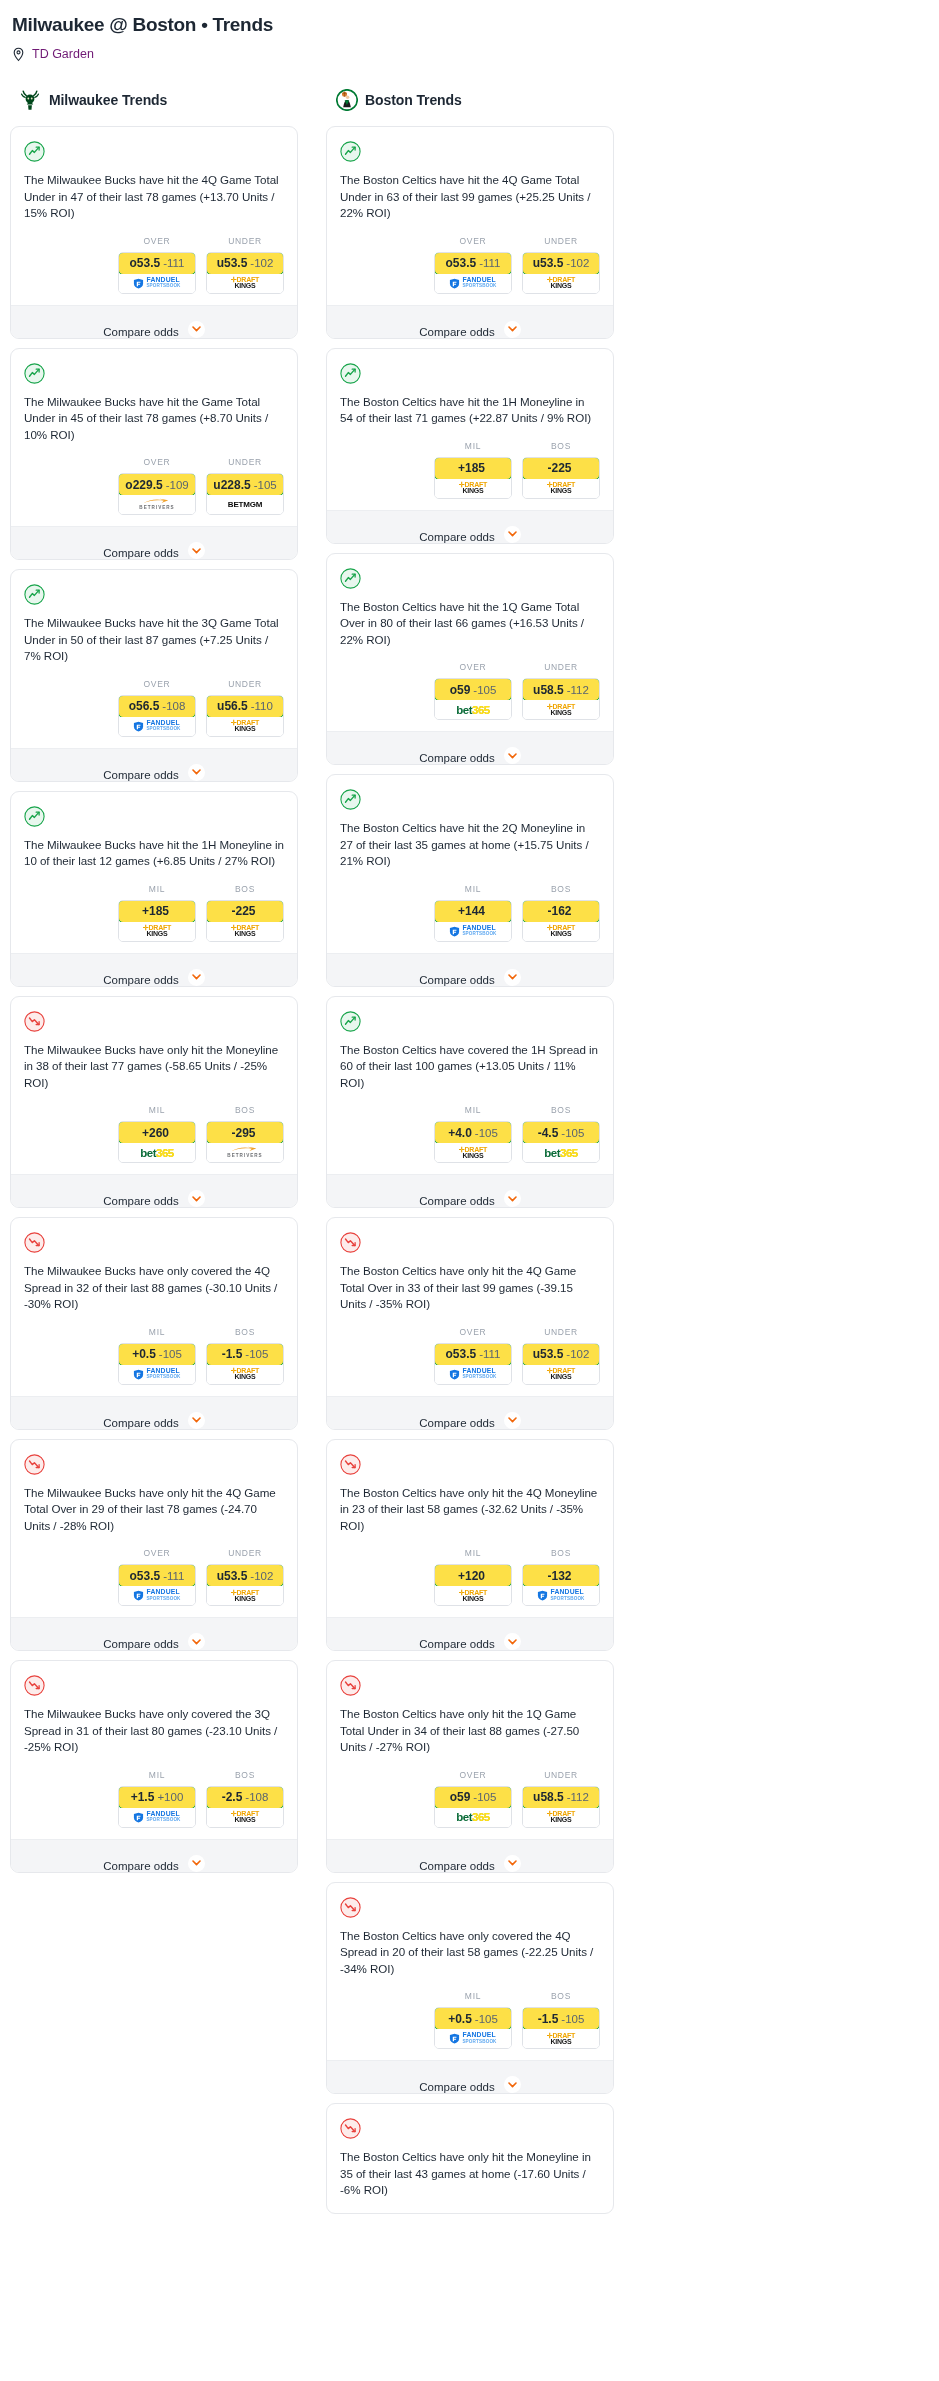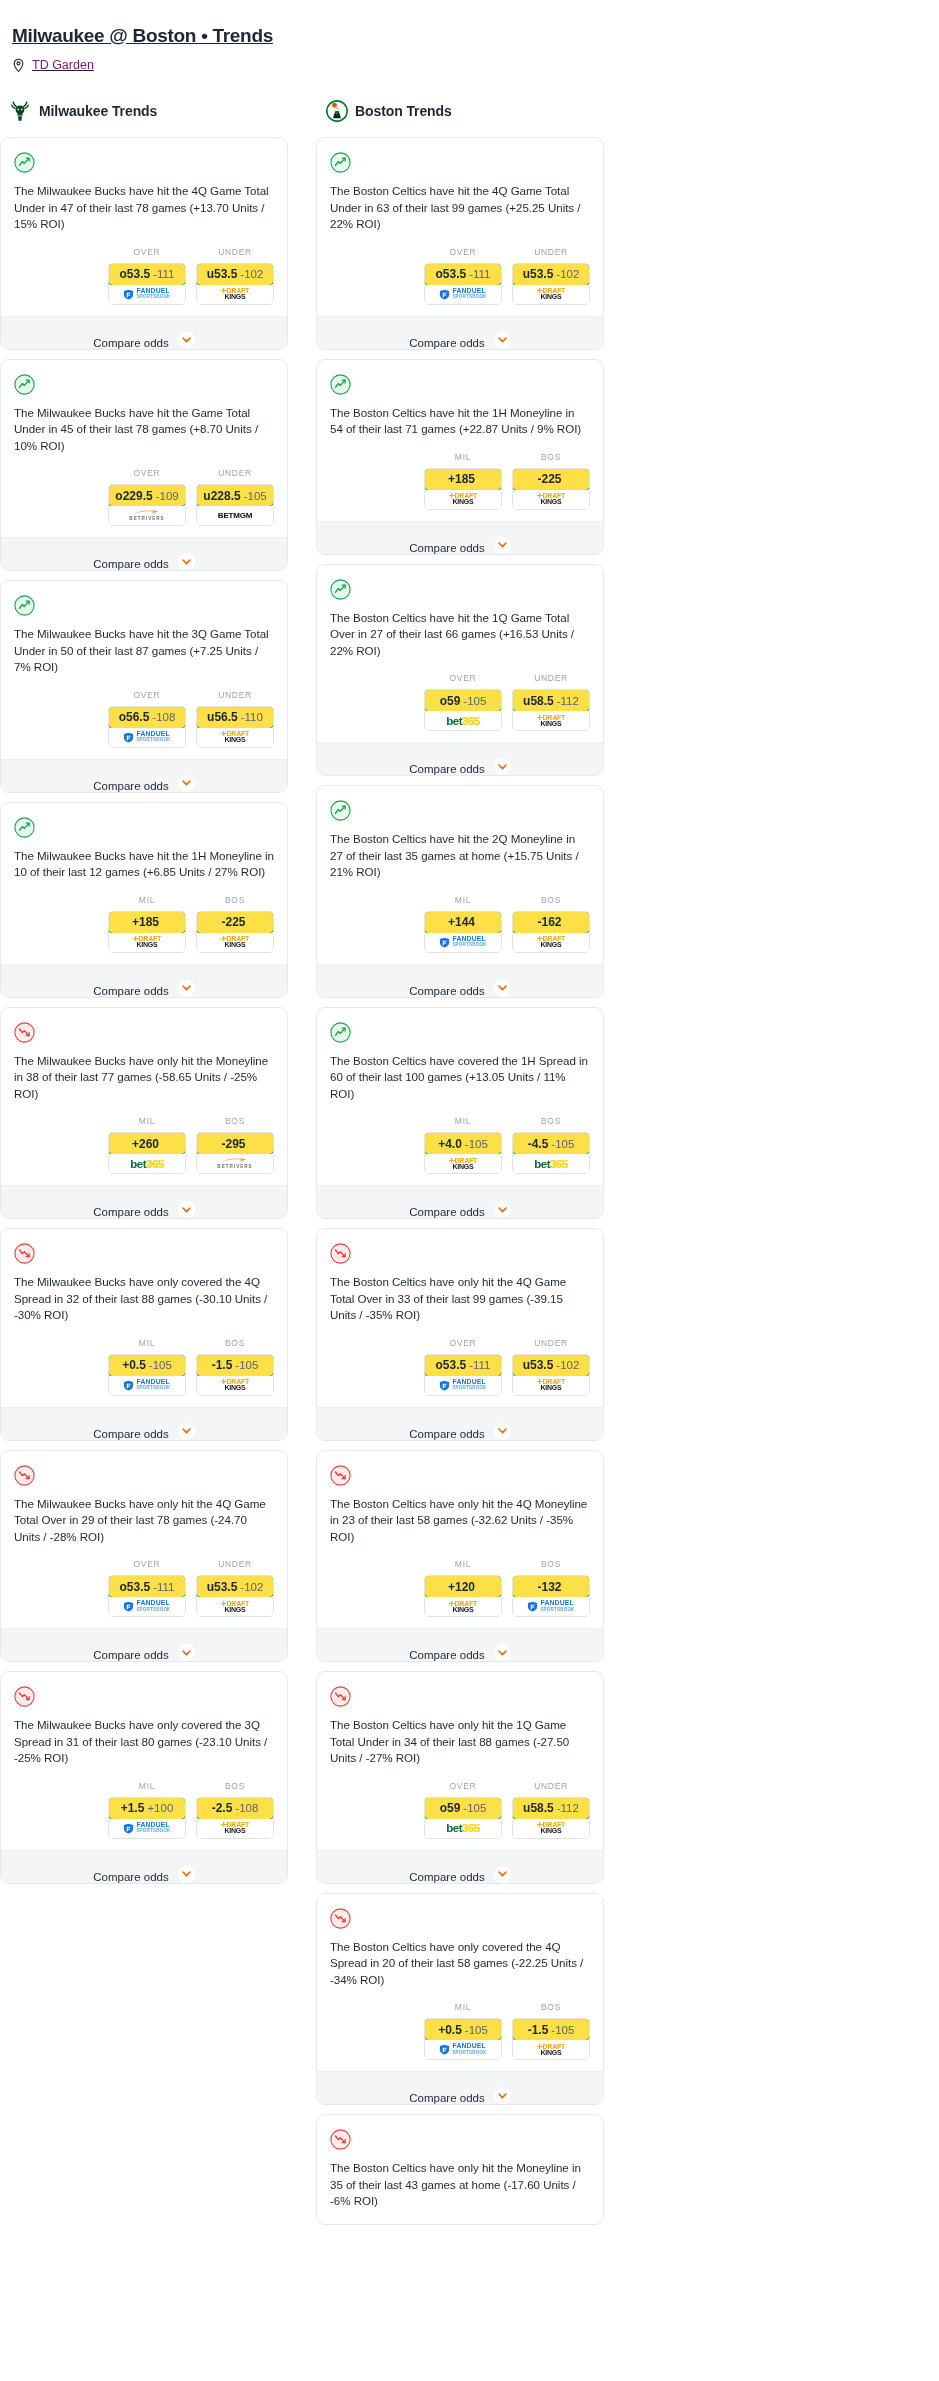--- a/index.html
+++ b/index.html
@@ -7,21 +7,21 @@
   html, body {
     width: 939px;
     background: #ffffff;
     font-family: "Liberation Sans", sans-serif;
     color: #1d2733;
     -webkit-font-smoothing: antialiased;
   }
   .page { width: 939px; padding: 0 0 12px 0; position: relative; }
 
   
-  .page-header { padding: 23px 12px 0 12px; text-decoration: underline; }
+  .page-header { padding: 12px 12px 0 12px; }
   .page-title {
     font-size: 19px;
     font-weight: bold;
     letter-spacing: -0.3px;
     color: #1d2733;
     line-height: 26px;
   }
   .venue-row {
     display: flex;
     align-items: center;
@@ -29,21 +29,21 @@
     margin-top: 7px;
     height: 18px;
   }
   .venue-name { font-size: 12.5px; color: #701a75; line-height: 16px; }
   .pin-icon { width: 13px; height: 15px; display: block; }
 
   
   .columns {
     display: flex;
     gap: 28px;
-    padding: 0 0;
+    padding: 0 10px;
     margin-top: 22px;
     align-items: flex-start;
   }
   .col { width: 288px; flex: 0 0 288px; }
 
   .col-header {
     display: flex;
     align-items: center;
     gap: 9px;
     height: 30px;
@@ -783,21 +783,21 @@
           </div>
         </div>
         <div class="trend-card">
           <div class="card-body">
             <div class="trend-top">
               <span class="trend-icon"><svg width="21" height="21" viewBox="0 0 21 21">
                   <circle cx="10.5" cy="10.5" r="9.6" fill="#e8f7ee" stroke="#17a44a" stroke-width="1.1"></circle>
                   <path d="M5.5 13.2 L8.3 9.6 L10.4 11.4 L14.8 6.4" fill="none" stroke="#17a44a" stroke-width="1.4" stroke-linecap="round" stroke-linejoin="round"></path>
                   <path d="M12.2 6.2 L15.2 6.1 L15.1 9.1" fill="none" stroke="#17a44a" stroke-width="1.3" stroke-linecap="round" stroke-linejoin="round"></path>
                 </svg></span>
-              <span class="trend-text">The Boston Celtics have hit the 1Q Game Total Over in 27 of their last 66 games (+16.53 Units / 22% ROI)</span>
+              <span class="trend-text">The Boston Celtics have hit the 1Q Game Total Over in 80 of their last 66 games (+16.53 Units / 22% ROI)</span>
             </div>
             <div class="odds-row">
               <div class="odds-col">
                 <div class="odds-label">OVER</div>
                 <div class="odds-box">
                   <div class="odds-price">
                     <span class="line">o59</span>
                     <span class="juice">-105</span>
                   </div>
                   <div class="book-slot">

